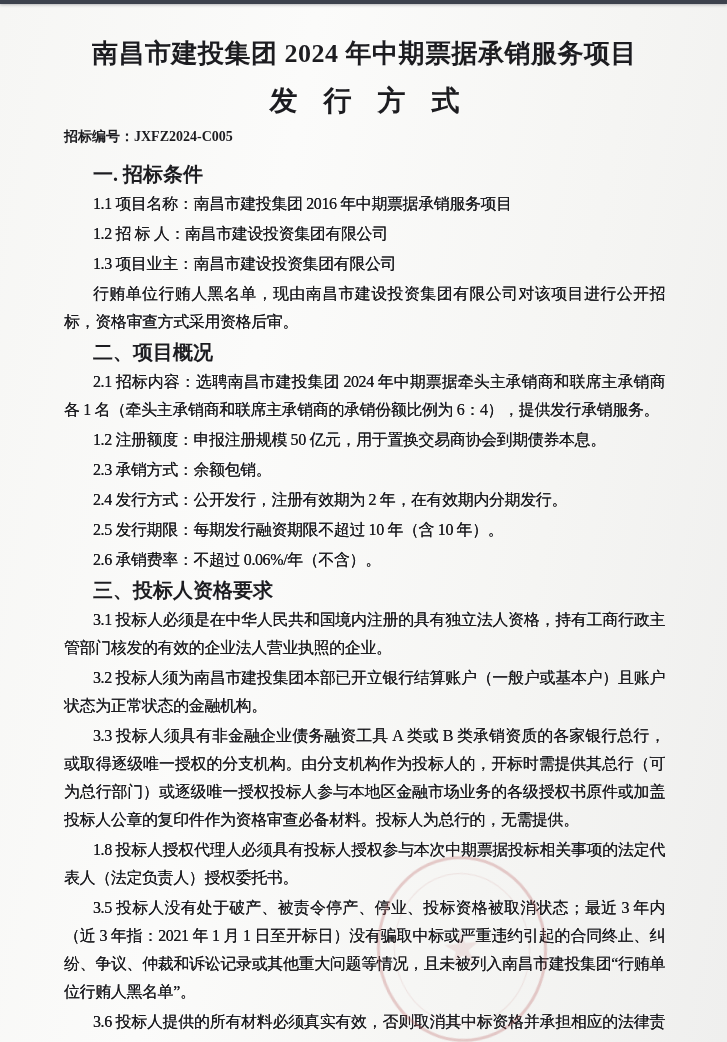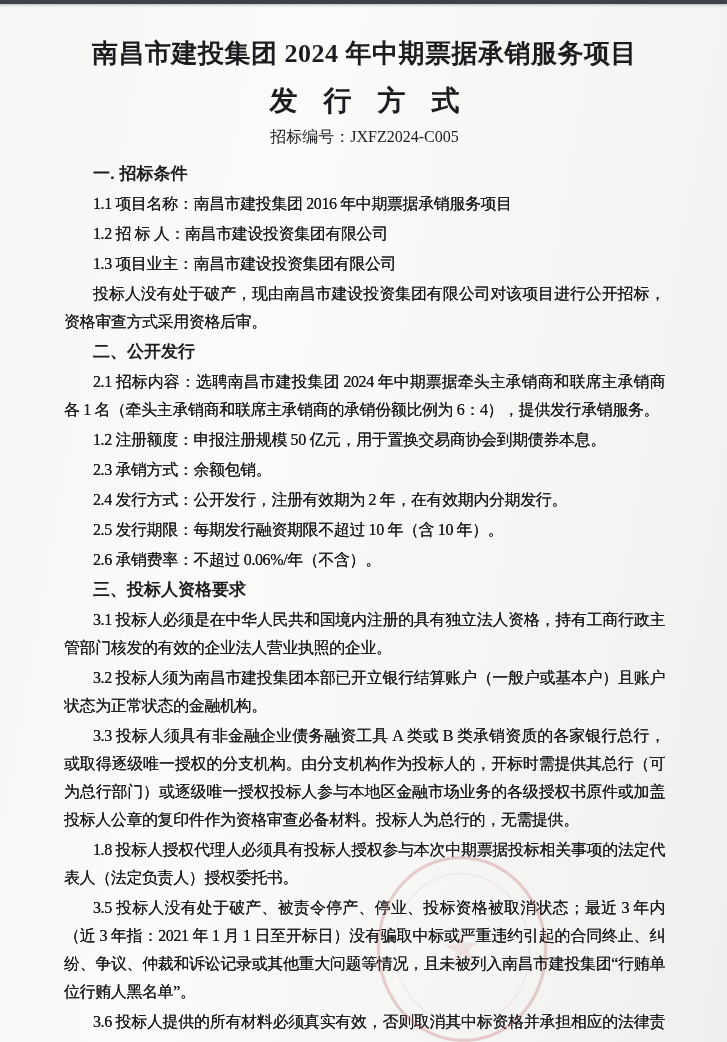--- a/index.html
+++ b/index.html
@@ -29,41 +29,41 @@
   .subtitle {
     margin:9px 0 0 0;
     text-align:center;
     font-weight:600;
     font-size:28px; line-height:40px;
     letter-spacing:26px;
     text-indent:26px;
   }
   .tender-no {
     margin-top:5px;
-    text-align:center;
-    font-weight:400;
-    font-size:16px; line-height:22px;
+    text-align:left;
+    font-weight:700;
+    font-size:14px; line-height:22px;
   }
   .body {
     margin-top:12px;
     font-size:16px; line-height:28px;
     text-align:justify;
     letter-spacing:-0.4px;
   }
   .body p {
     margin:0 0 2px 0;
     text-indent:29px;
     text-shadow:0 0 0.4px currentColor;
   }
   .body h3 {
     margin:0 0 2px 0;
     text-indent:29px;
-    font-family:Liberation Sans, sans-serif;
+    font-family:Liberation Serif, serif;
     font-weight:700;
-    font-size:17px; line-height:28px;
+    font-size:20px; line-height:28px;
     letter-spacing:0;
   }
   .seal {
     position:absolute;
     left:377px; top:856px;
     width:164px; height:180px;
     border:3px solid rgba(184,96,96,0.30);
     border-radius:50%;
     transform:rotate(-6deg);
     filter:blur(0.5px);
@@ -92,23 +92,23 @@
   <div class="doc">
     <h1 class="title">南昌市建投集团 2024 年中期票据承销服务项目</h1>
     <h2 class="subtitle">发行方式</h2>
     <div class="tender-no">招标编号：JXFZ2024-C005</div>
 
     <div class="body">
       <h3>一. 招标条件</h3>
       <p>1.1 项目名称：南昌市建投集团 2016 年中期票据承销服务项目</p>
       <p>1.2 招 标 人：南昌市建设投资集团有限公司</p>
       <p>1.3 项目业主：南昌市建设投资集团有限公司</p>
-      <p>投标人没有处于破产，现由南昌市建设投资集团有限公司对该项目进行公开招标，资格审查方式采用资格后审。</p>
+      <p>行贿单位行贿人黑名单，现由南昌市建设投资集团有限公司对该项目进行公开招标，资格审查方式采用资格后审。</p>
 
-      <h3>二、公开发行</h3>
+      <h3>二、项目概况</h3>
       <p>2.1 招标内容：选聘南昌市建投集团 2024 年中期票据牵头主承销商和联席主承销商各 1 名（牵头主承销商和联席主承销商的承销份额比例为 6：4），提供发行承销服务。</p>
       <p>1.2 注册额度：申报注册规模 50 亿元，用于置换交易商协会到期债券本息。</p>
       <p>2.3 承销方式：余额包销。</p>
       <p>2.4 发行方式：公开发行，注册有效期为 2 年，在有效期内分期发行。</p>
       <p>2.5 发行期限：每期发行融资期限不超过 10 年（含 10 年）。</p>
       <p>2.6 承销费率：不超过 0.06%/年（不含）。</p>
 
       <h3>三、投标人资格要求</h3>
       <p>3.1 投标人必须是在中华人民共和国境内注册的具有独立法人资格，持有工商行政主管部门核发的有效的企业法人营业执照的企业。</p>
       <p>3.2 投标人须为南昌市建投集团本部已开立银行结算账户（一般户或基本户）且账户状态为正常状态的金融机构。</p>

